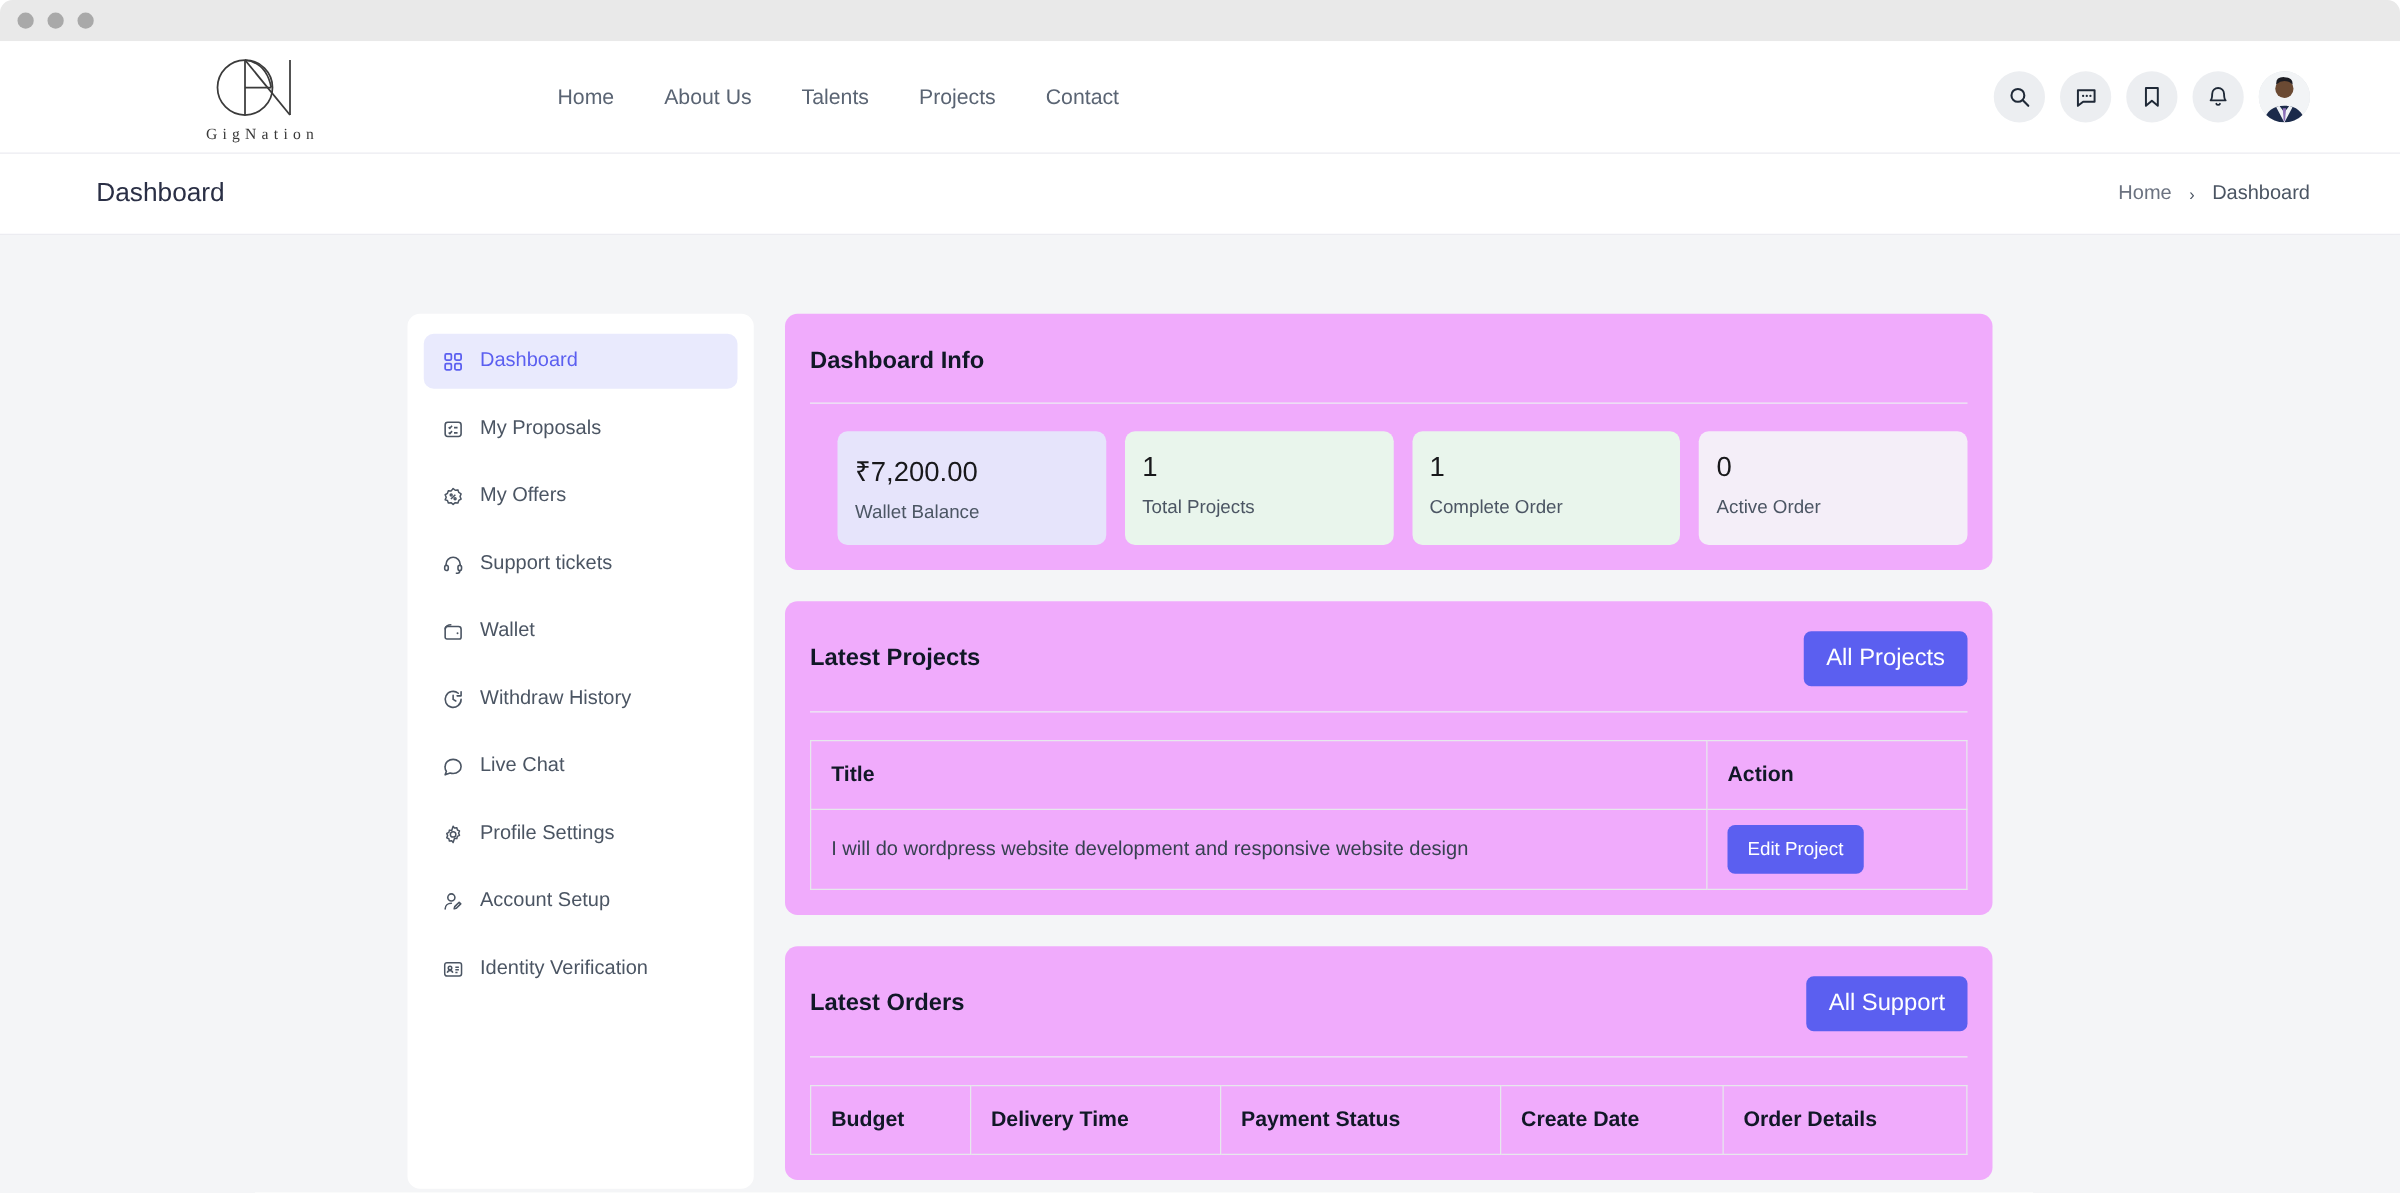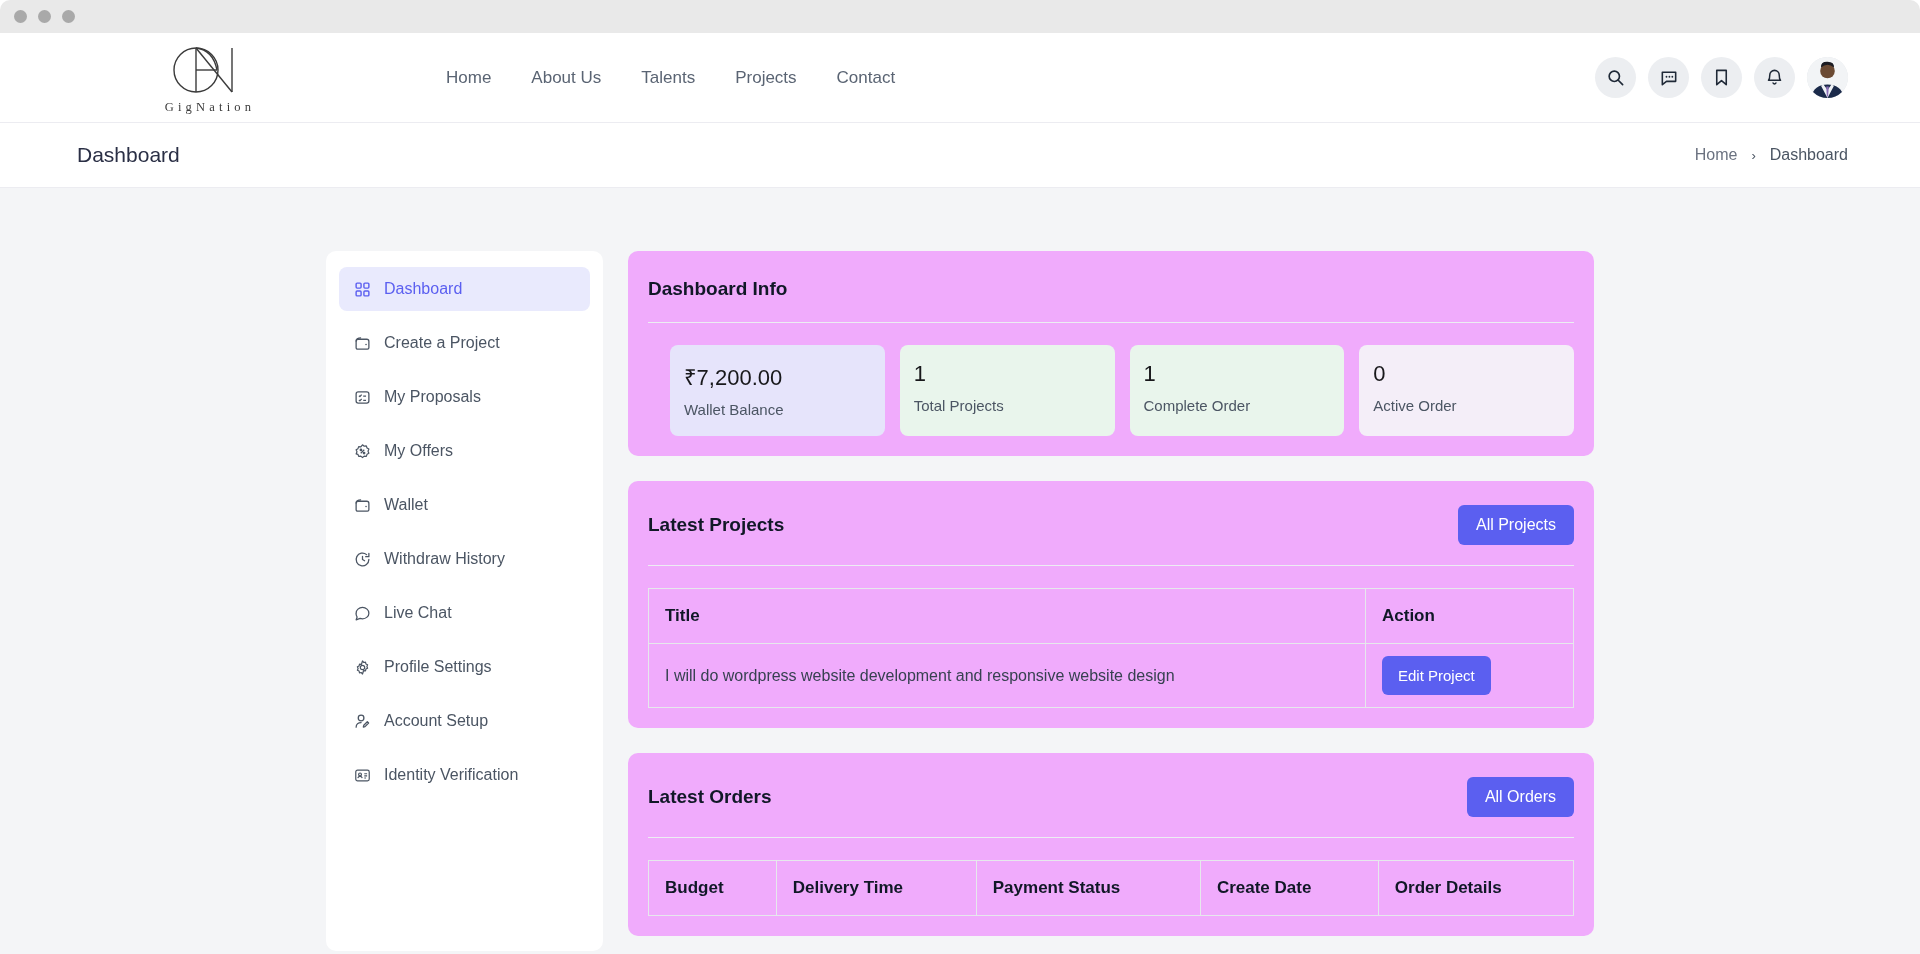--- a/index.html
+++ b/index.html
@@ -118,21 +118,21 @@
     padding: 24px 0 20px;
     border-bottom: 1px solid #eceef2;
     min-height: 72px;
   }
   .card-title { font-size: 19px; font-weight: bold; color: #111827; }
   .btn-primary {
     margin-left: auto;
     background: #5b5ff0; color: #fff;
     border: none; border-radius: 6px;
     padding: 11px 18px;
-    font-size: 16px; cursor: pointer;
+    font-size: 19px; cursor: pointer;
     font-family: "Liberation Sans", sans-serif;
   }
 
   .stats { display: flex; gap: 15px; padding-top: 22px; margin-left: 22px; }
   .stat {
     flex: 1 1 0; border-radius: 8px; padding: 16px 14px 18px;
   }
   .stat .v { font-size: 22px; color: #18181b; margin-bottom: 10px; }
   .stat .l { font-size: 15px; color: #4b5563; }
   .stat.violet { background: #e6e4fb; }
@@ -244,30 +244,20 @@
         <svg width="17" height="17" viewBox="0 0 24 24" fill="none" stroke="#5b5ff0" stroke-width="2">
           <rect x="3" y="3" width="7" height="7" rx="1.4"></rect>
             <rect x="14" y="3" width="7" height="7" rx="1.4"></rect>
           <rect x="3" y="14" width="7" height="7" rx="1.4"></rect>
             <rect x="14" y="14" width="7" height="7" rx="1.4"></rect>
         </svg>
       </span>
       <span>Dashboard</span>
     </div>
 
-    <div class="side-item">
-      <span class="ico">
-        <svg width="17" height="17" viewBox="0 0 24 24" fill="none" stroke="#4b5563" stroke-width="1.8" stroke-linejoin="round">
-          <path d="M3 9a3 3 0 0 1 3-3h12a3 3 0 0 1 3 3v9a2 2 0 0 1-2 2H5a2 2 0 0 1-2-2z"></path>
-          <path d="M3 9c0-3 3-5 7-5"></path>
-            <circle cx="17" cy="13.5" r="1.1" fill="#4b5563" stroke="none"></circle>
-        </svg>
-      </span>
-      <span>Create a Project</span>
-    </div>
 
 
     <div class="side-item">
       <span class="ico">
         <svg width="17" height="17" viewBox="0 0 24 24" fill="none" stroke="#4b5563" stroke-width="1.8" stroke-linejoin="round">
           <rect x="3" y="4" width="18" height="16" rx="3"></rect>
           <path d="M7 9.5l1.3 1.3L10.8 8M13 10h4"></path>
             <path d="M7 15.5l1.3 1.3L10.8 14M13 16h4"></path>
         </svg>
       </span>
@@ -279,20 +269,31 @@
         <svg width="17" height="17" viewBox="0 0 24 24" fill="none" stroke="#4b5563" stroke-width="1.7" stroke-linejoin="round">
           <path d="M12 2.5l2.4 2 3-.4 1 2.9 2.6 1.6-1.2 2.9 1.2 2.9-2.6 1.6-1 2.9-3-.4-2.4 2-2.4-2-3 .4-1-2.9L3 15.4l1.2-2.9L3 9.6l2.6-1.6 1-2.9 3 .4z"></path>
           <path d="M9.5 14.5l5-5"></path>
             <circle cx="9.8" cy="9.8" r="1.1"></circle>
             <circle cx="14.2" cy="14.2" r="1.1"></circle>
         </svg>
       </span>
       <span>My Offers</span>
     </div>
 
+    <div class="side-item">
+      <span class="ico">
+        <svg width="17" height="17" viewBox="0 0 24 24" fill="none" stroke="#4b5563" stroke-width="1.8" stroke-linejoin="round">
+          <path d="M4 14v-2a8 8 0 0 1 16 0v2"></path>
+          <rect x="2.5" y="13" width="4" height="6" rx="2"></rect>
+            <rect x="17.5" y="13" width="4" height="6" rx="2"></rect>
+          <path d="M19.5 19v.6a2.5 2.5 0 0 1-2.5 2.5h-2"></path>
+        </svg>
+      </span>
+      <span>Support tickets</span>
+    </div>
 
     <div class="side-item">
       <span class="ico">
         <svg width="17" height="17" viewBox="0 0 24 24" fill="none" stroke="#4b5563" stroke-width="1.8" stroke-linejoin="round">
           <path d="M3 9a3 3 0 0 1 3-3h12a3 3 0 0 1 3 3v9a2 2 0 0 1-2 2H5a2 2 0 0 1-2-2z"></path>
           <path d="M3 9c0-3 3-5 7-5"></path>
             <circle cx="17" cy="13.5" r="1.1" fill="#4b5563" stroke="none"></circle>
         </svg>
       </span>
       <span>Wallet</span>
@@ -397,21 +398,21 @@
               <button class="btn-edit">Edit Project</button>
             </td>
           </tr>
         </tbody>
       </table>
     </div>
 
     <div class="card">
       <div class="card-head">
         <div class="card-title">Latest Orders</div>
-        <button class="btn-primary">All Orders</button>
+        <button class="btn-primary">All Support</button>
       </div>
       <table>
         <thead>
           <tr>
             <th>Budget</th>
             <th>Delivery Time</th>
             <th>Payment Status</th>
             <th>Create Date</th>
             <th>Order Details</th>
           </tr>

